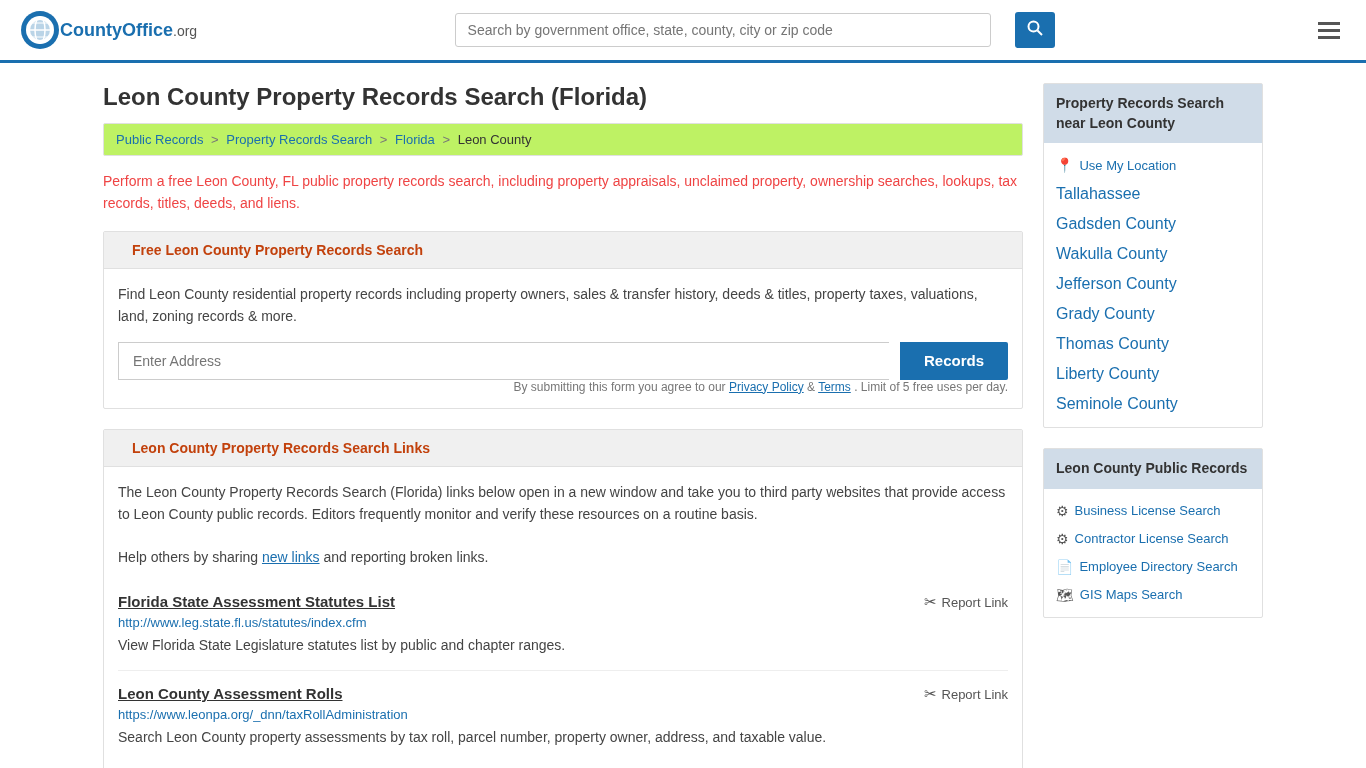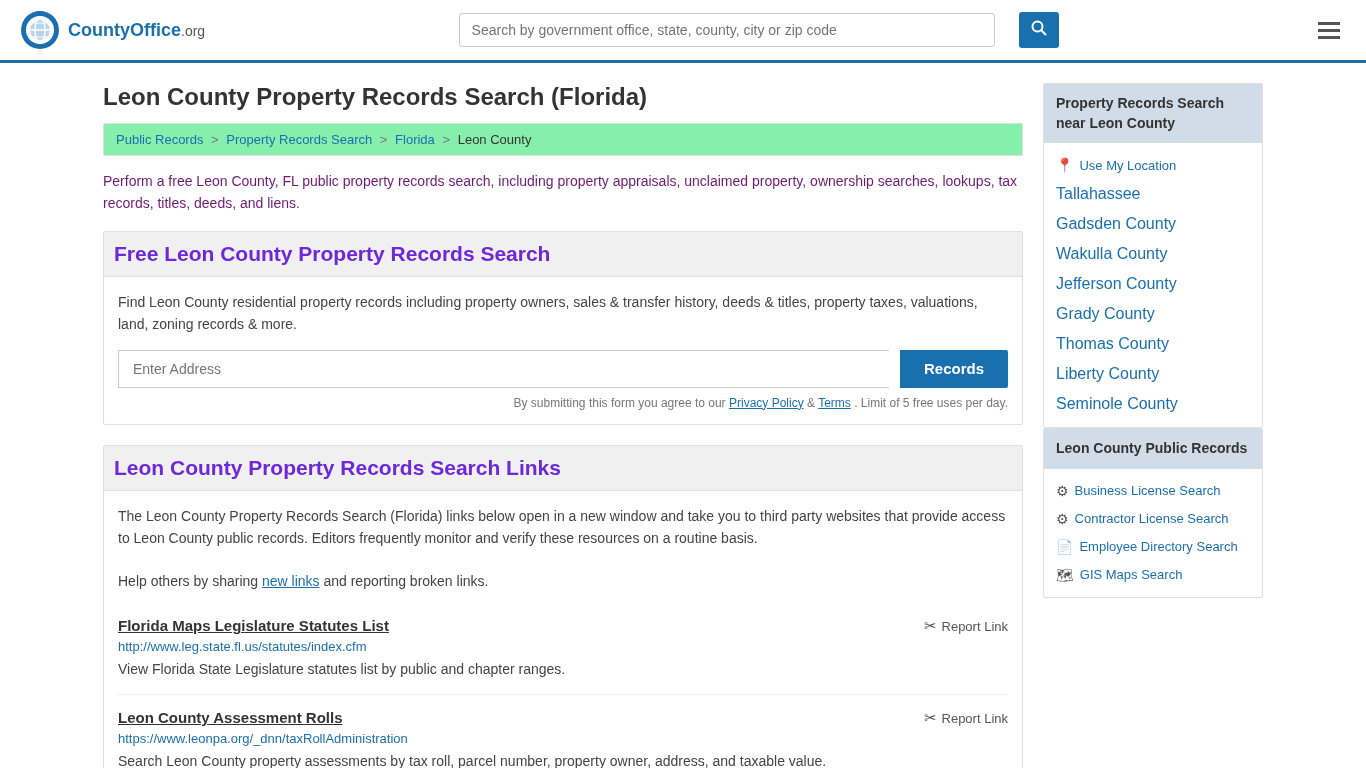--- a/index.html
+++ b/index.html
@@ -10,21 +10,20 @@
       background: #fff;
       border-bottom: 3px solid #1a6faf;
       padding: 10px 20px;
       display: flex;
       align-items: center;
       justify-content: space-between;
     }
     #logo-area {
       display: flex;
       align-items: center;
-      gap: 8px;
     }
     #logo-icon {
       width: 40px;
       height: 40px;
     }
     #search-bar-area {
       display: flex;
       align-items: center;
       gap: 24px;
       flex: 1;
@@ -82,69 +81,68 @@
 
     #page-title {
       font-size: 24px;
       font-weight: bold;
       color: #333;
       margin-bottom: 12px;
     }
 
     
     #breadcrumb {
-      background: #86efac;
+      background: #bef264;
       border: 1px solid #e0e0e0;
       padding: 8px 12px;
       font-size: 13px;
       margin-bottom: 14px;
       border-radius: 2px;
     }
     #breadcrumb a {
       color: #1a6faf;
       text-decoration: none;
     }
     #breadcrumb .sep { color: #777; margin: 0 4px; }
 
     #page-description {
       font-size: 14px;
-      color: #701a75;
+      color: #ef4444;
       line-height: 1.6;
       margin-bottom: 16px;
     }
 
     
     .section-box {
       border: 1px solid #e0e0e0;
       border-radius: 2px;
       margin-bottom: 20px;
     }
     .section-header {
       background: #f0f0f0;
-      padding: 10px 10px;
-      font-size: 21px;
+      padding: 10px 28px;
+      font-size: 14px;
       font-weight: bold;
-      color: #6d28d9;
+      color: #c2410c;
       border-bottom: 1px solid #e0e0e0;
     }
     .section-body {
       padding: 14px;
     }
 
     #search-description {
       font-size: 14px;
       color: #444;
       line-height: 1.6;
       margin-bottom: 14px;
     }
 
     #address-search-form {
       display: flex;
       gap: 11px;
-      margin-bottom: 8px;
     }
     #address-input {
       flex: 1;
       padding: 10px 14px;
       border: 1px solid #ccc;
       font-size: 14px;
       border-right: none;
       color: #999;
     }
     #search-button {
@@ -227,20 +225,21 @@
 
     
     #sidebar {
       width: 220px;
       min-width: 220px;
     }
 
     .sidebar-section {
       border: 1px solid #e0e0e0;
       border-radius: 2px;
+      margin-bottom: 20px;
     }
     .sidebar-section-header {
       background: #d0dce8;
       padding: 10px 12px;
       font-size: 14px;
       font-weight: bold;
       color: #333;
       line-height: 1.4;
     }
     .sidebar-section-body {
@@ -351,21 +350,21 @@
       <div class="section-body">
         <p id="links-description">The Leon County Property Records Search (Florida) links below open in a new window and take you to third party websites that provide access to Leon County public records. Editors frequently monitor and verify these resources on a routine basis.</p>
         <p id="sharing-line">
           <span>Help others by sharing</span>
           <a href="#">new links</a>
           <span>and reporting broken links.</span>
         </p>
 
         <div class="link-item">
           <div class="link-item-top">
-            <span class="link-item-title">Florida Maps Legislature Statutes List</span>
+            <span class="link-item-title">Florida State Assessment Statutes List</span>
             <button class="report-link-btn">
               <span class="report-icon">✂</span>
               <span>Report Link</span>
             </button>
           </div>
           <div class="link-item-url">http://www.leg.state.fl.us/statutes/index.cfm</div>
           <div class="link-item-desc">View Florida State Legislature statutes list by public and chapter ranges.</div>
         </div>
 
         <div class="link-item">

